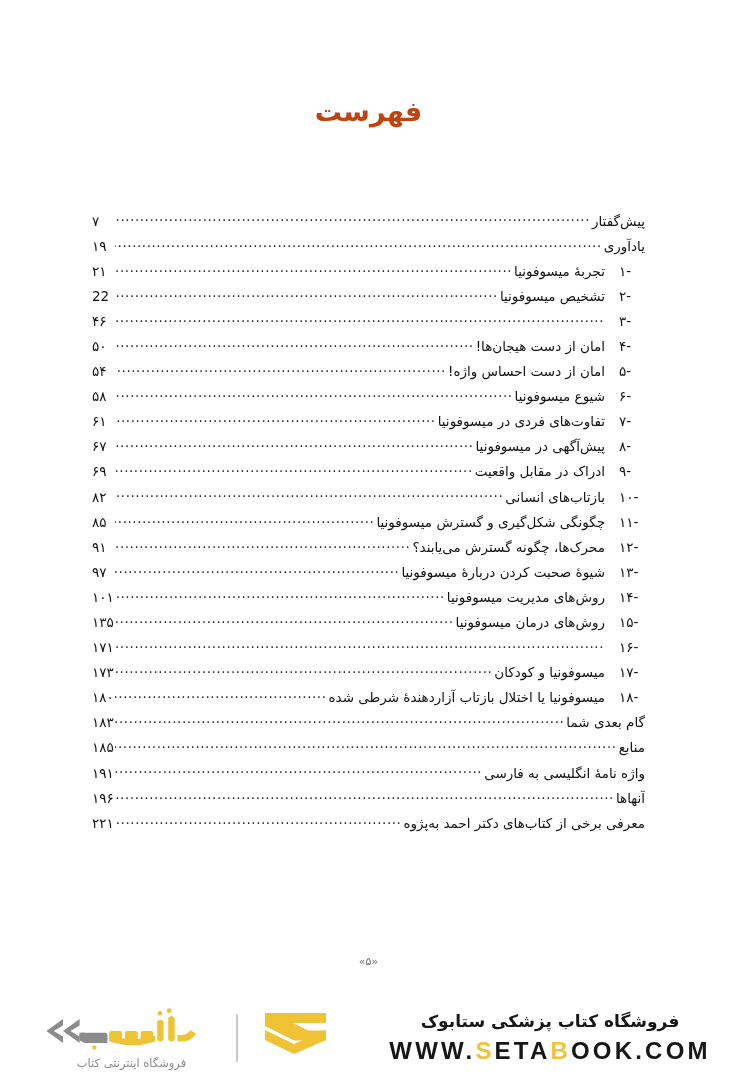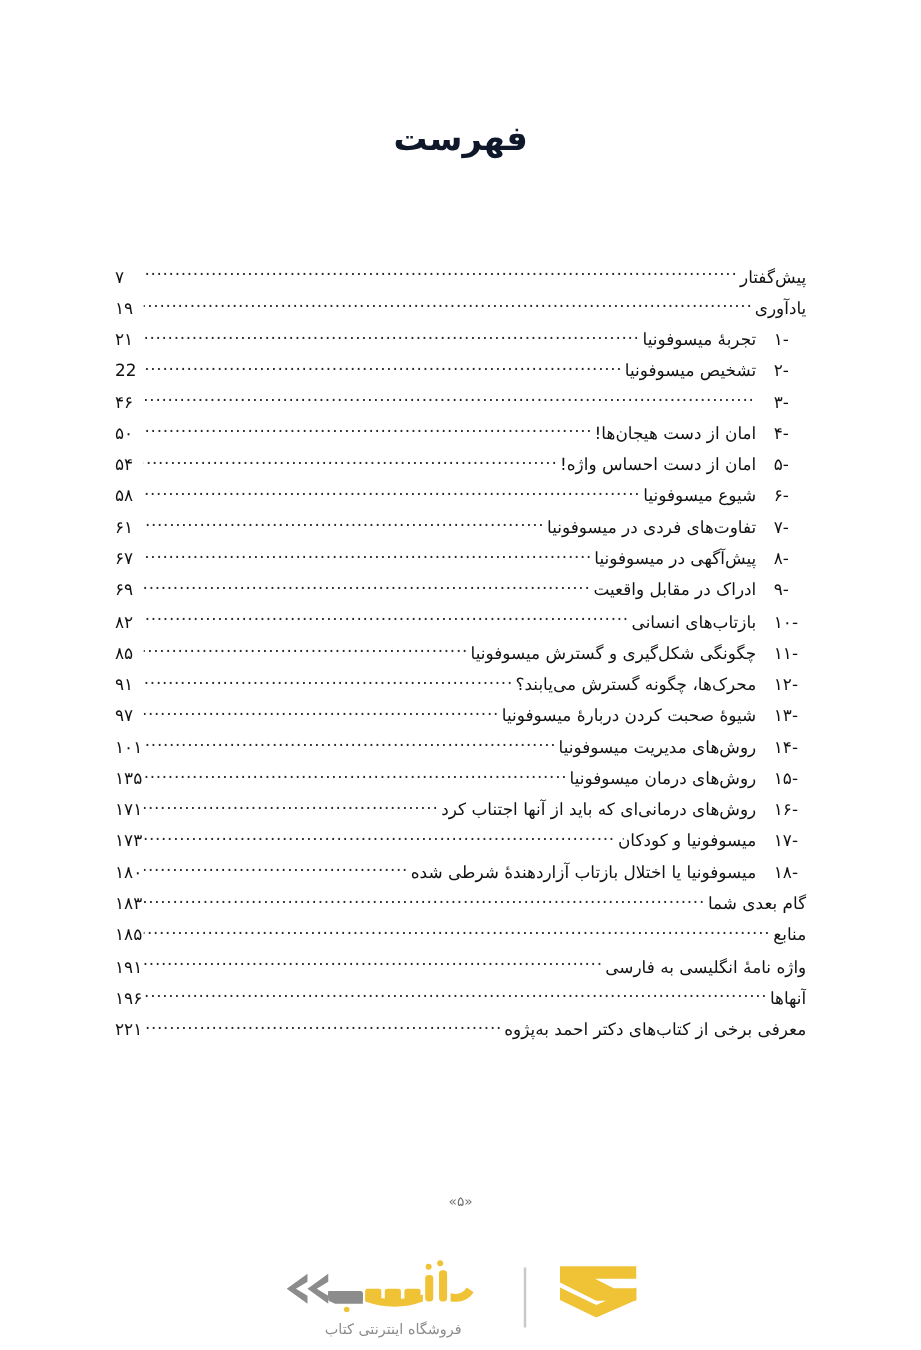--- a/index.html
+++ b/index.html
@@ -26,21 +26,21 @@
     background: #ffffff;
     box-sizing: border-box;
     box-shadow: 0 2px 5px rgba(0,0,0,0.10);
   }
 
   
   .toc-title {
     text-align: center;
     font-size: 27px;
     font-weight: bold;
-    color: #0f172a;
+    color: #c2410c;
     margin: 0;
     padding-top: 96px;
     letter-spacing: 0px;
     direction: rtl;
   }
 
   
   .toc-list {
     position: absolute;
     top: 212px;
@@ -339,21 +339,20 @@
       <div class="toc-row">
         <span class="toc-num">۱۵-</span>
         <span class="toc-gap"></span>
         <span class="toc-label">روش‌های درمان میسوفونیا</span>
         <span class="toc-dots"></span>
         <span class="toc-page">۱۳۵</span>
       </div>
       <div class="toc-row">
         <span class="toc-num">۱۶-</span>
         <span class="toc-gap"></span>
-        <span class="toc-label">روش‌های درمانی‌ای که باید از آنها اجتناب کرد</span>
         <span class="toc-dots"></span>
         <span class="toc-page">۱۷۱</span>
       </div>
       <div class="toc-row">
         <span class="toc-num">۱۷-</span>
         <span class="toc-gap"></span>
         <span class="toc-label">میسوفونیا و کودکان</span>
         <span class="toc-dots"></span>
         <span class="toc-page">۱۷۳</span>
       </div>
@@ -399,20 +398,24 @@
         <span class="toc-dots"></span>
         <span class="toc-page">۲۲۱</span>
       </div>
     </div>
 
   <div class="folio">«۵»</div>
 </div>
 
 <div class="footer-bar">
 
+  <div class="footer-right">
+    <div class="footer-tagline">فروشگاه کتاب پزشکی ستابوک</div>
+    <div class="footer-url"><span>WWW.</span><span class="hl">S</span><span>ETA</span><span class="hl">B</span><span>OOK.COM</span></div>
+  </div>
 
   <div class="footer-left">
 
     <svg class="logo-chevrons" viewBox="0 0 74 54" aria-hidden="true">
       <path d="M4 4 L37 4 L70 4 L70 13 L37 13 L15 13 L37 23 L70 23 L70 13" fill="none"></path>
       <polygon points="6,3 70,3 70,12 38,12 70,25 70,34 6,34 6,25 38,25 6,12" fill="#f0c235" opacity="0"></polygon>
       <path d="M8 3 L70 3 L70 12.5 L30 12.5 L48 21 L70 21 L70 30.5 L40 30.5 Z" fill="none"></path>
       <g fill="#f0c235">
         <polygon points="9,2 70,2 70,12 37,12 52,19.5 70,19.5 70,29.5 38,29.5 9,15"></polygon>
         <polygon points="9,19 38,33 70,19 70,29 38,43 9,29"></polygon>

